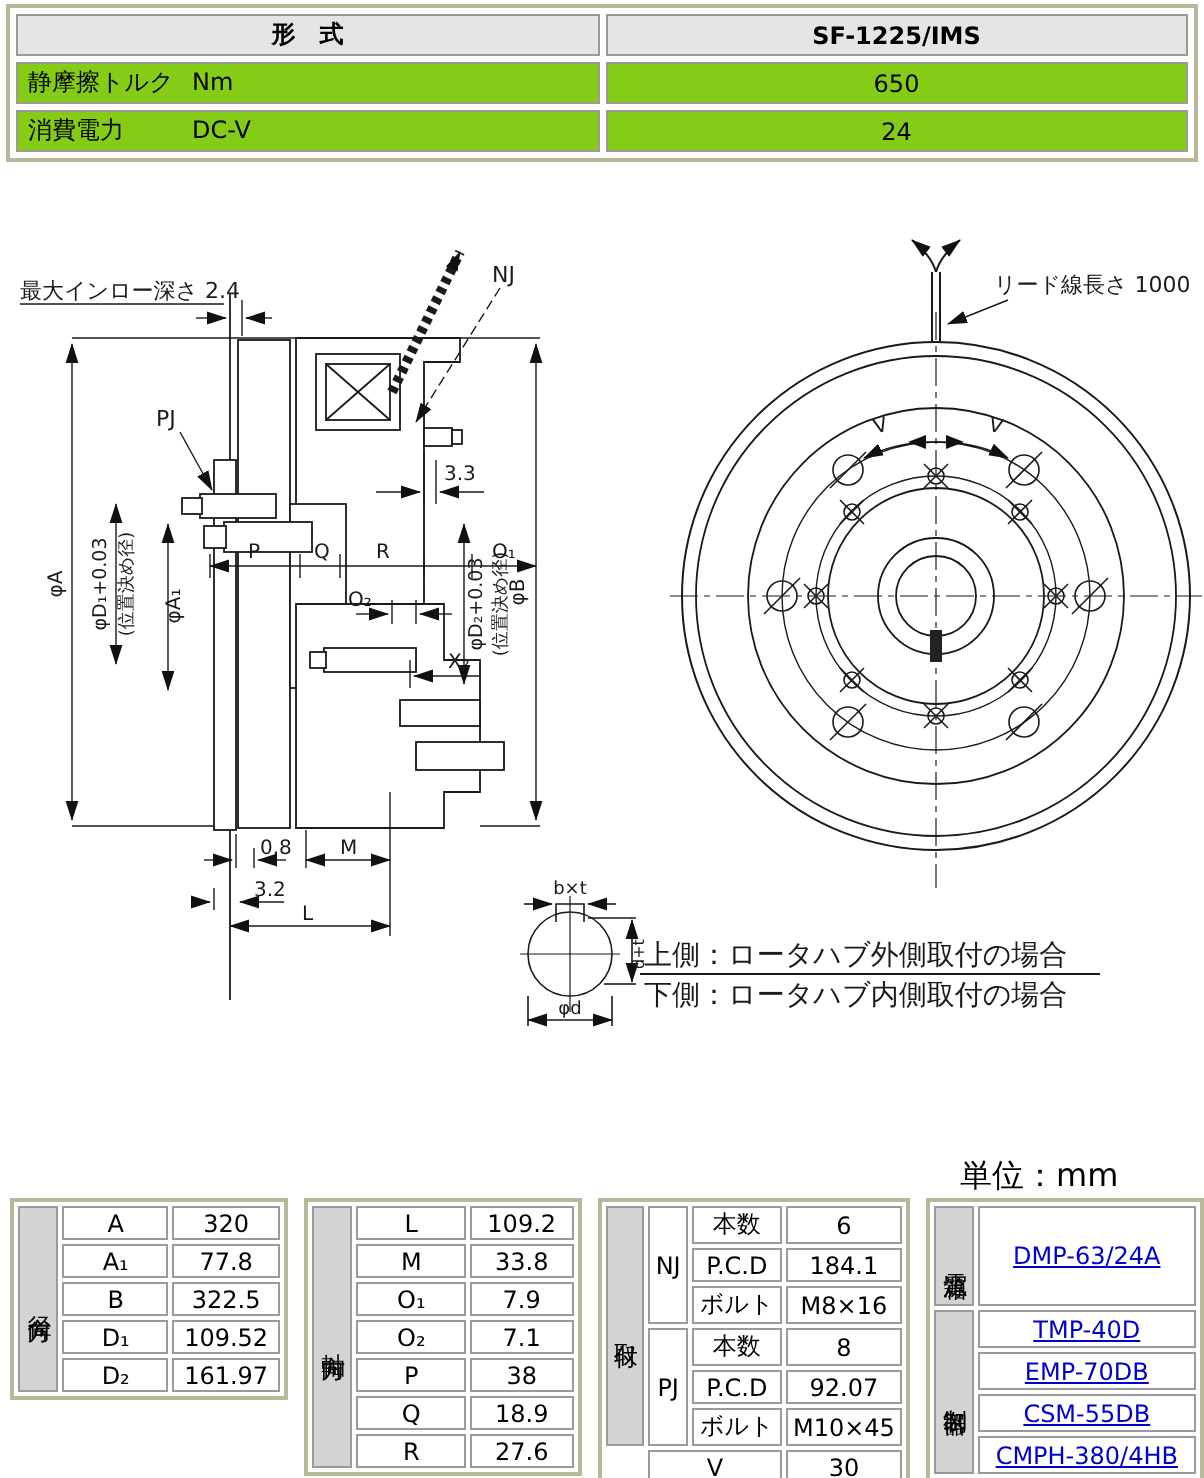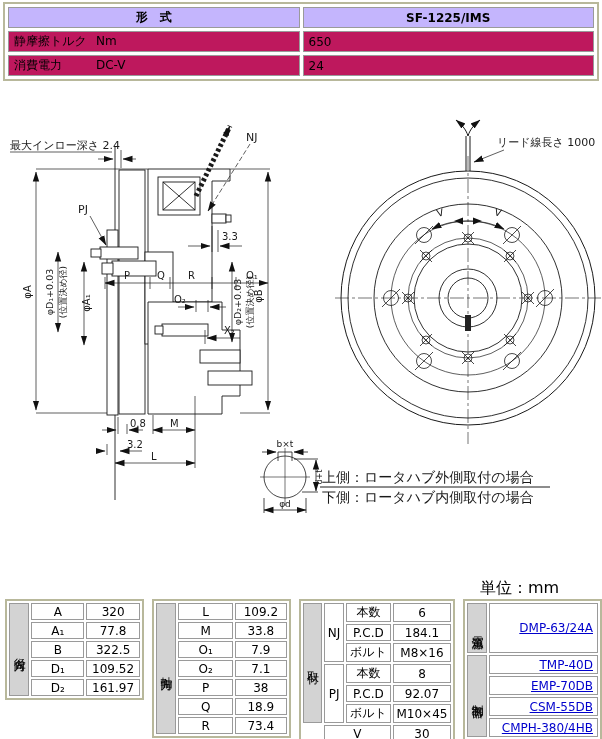--- a/index.html
+++ b/index.html
@@ -3,36 +3,36 @@
 <meta charset="utf-8">
 <style>
   html,body{margin:0;padding:0}
   body{
     width:602px;height:739px;overflow:hidden;position:relative;background:#fff;
     font-family:"DejaVu Sans","Liberation Sans",sans-serif;font-size:12px;color:#000;
   }
   table{border-collapse:separate}
   
   .spec{position:absolute;left:3px;top:2px;width:596px;border:2px solid #b8b89b;border-spacing:3px;background:#fff;table-layout:fixed}
-  .spec th,.spec td{border:1px solid #9a9a9a;height:13px;padding:1px 5px;background:#be185d;overflow:hidden;white-space:nowrap}
-  .spec th{background:#c4b5fd;font-weight:bold;text-align:center}
-  .spec td.val{text-align:left}
+  .spec th,.spec td{border:1px solid #9a9a9a;height:13px;padding:1px 5px;background:#84cc16;overflow:hidden;white-space:nowrap}
+  .spec th{background:#e5e5e5;font-weight:bold;text-align:center}
+  .spec td.val{text-align:center}
   .spec .nm{display:inline-block;min-width:82px}
   
   .bottom{position:absolute;left:5px;top:599px;display:flex;gap:8px;align-items:flex-start}
   .dimtbl{border:2px solid #b8b89b;border-spacing:2px;background:#fff;table-layout:fixed}
   .dimtbl td{border:1px solid #9a9a9a;background:#fff;height:15px;padding:0 2px;text-align:center;white-space:nowrap;overflow:hidden}
   .dimtbl td.vhead{background:#d3d3d3;writing-mode:vertical-rl;text-orientation:upright;width:15px;padding:2px 0;letter-spacing:1px}
   .dimtbl td.blank{border:none;background:transparent}
   .dimtbl td.k{width:62px}
   .dimtbl td.v{width:50px}
   .dimtbl td.g{width:20px}
   .dimtbl td.mk{width:46px}
   .dimtbl td.mv{width:58px}
-  .etbl td.linkcell{width:116px;text-align:right;padding:1px 4px;height:15px}
+  .etbl td.linkcell{width:116px;text-align:center;padding:1px 4px;height:15px}
   .etbl tr.pwr td{height:44px}
   a.dlink{color:#0000cc;text-decoration:underline;cursor:pointer}
   .unit-note{position:absolute;top:578px;left:480px;font-size:16px}
   .drawing-wrap{position:absolute;left:0;top:110px;width:480px;height:464px}
   svg text{fill:#1a1a1a;stroke:none;font-family:"DejaVu Sans","Liberation Sans",sans-serif}
 </style>
 </head>
 <body>
 
 <table class="spec">
@@ -320,21 +320,21 @@
     <tr>
           <td class="k">P</td>
         <td class="v">38</td>
         </tr>
     <tr>
           <td class="k">Q</td>
         <td class="v">18.9</td>
         </tr>
     <tr>
           <td class="k">R</td>
-        <td class="v">73.4</td>
+        <td class="v">27.6</td>
         </tr>
   </tbody>
     </table>
 
   <table class="dimtbl">
     <tbody>
         <tr>
           <td class="vhead" rowspan="6">取付</td>
         <td class="g" rowspan="3">NJ</td>
         <td class="mk">本数</td>

